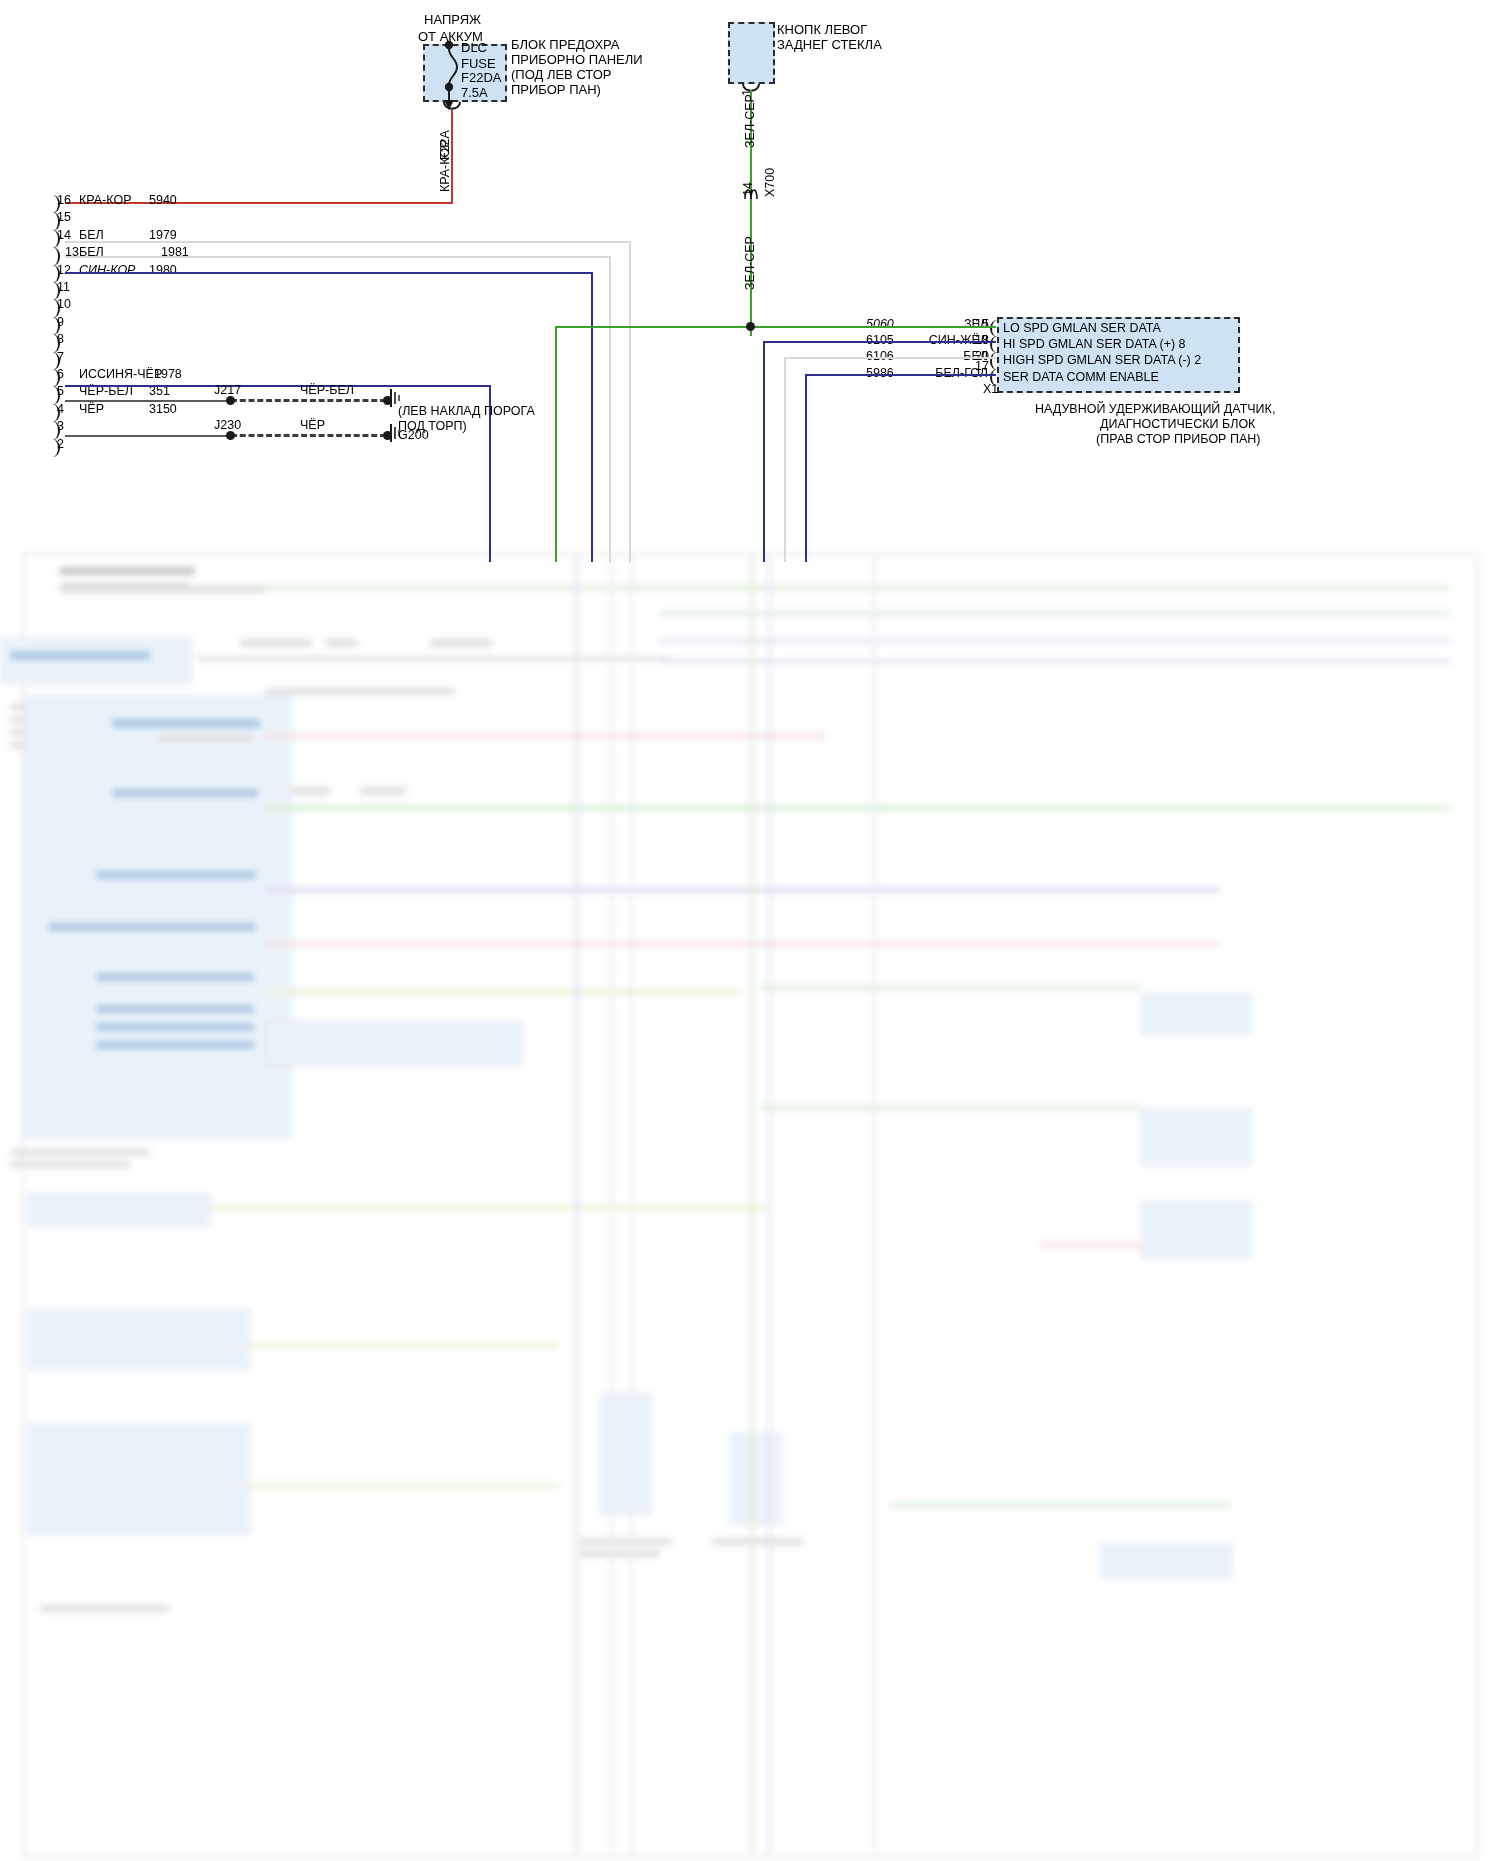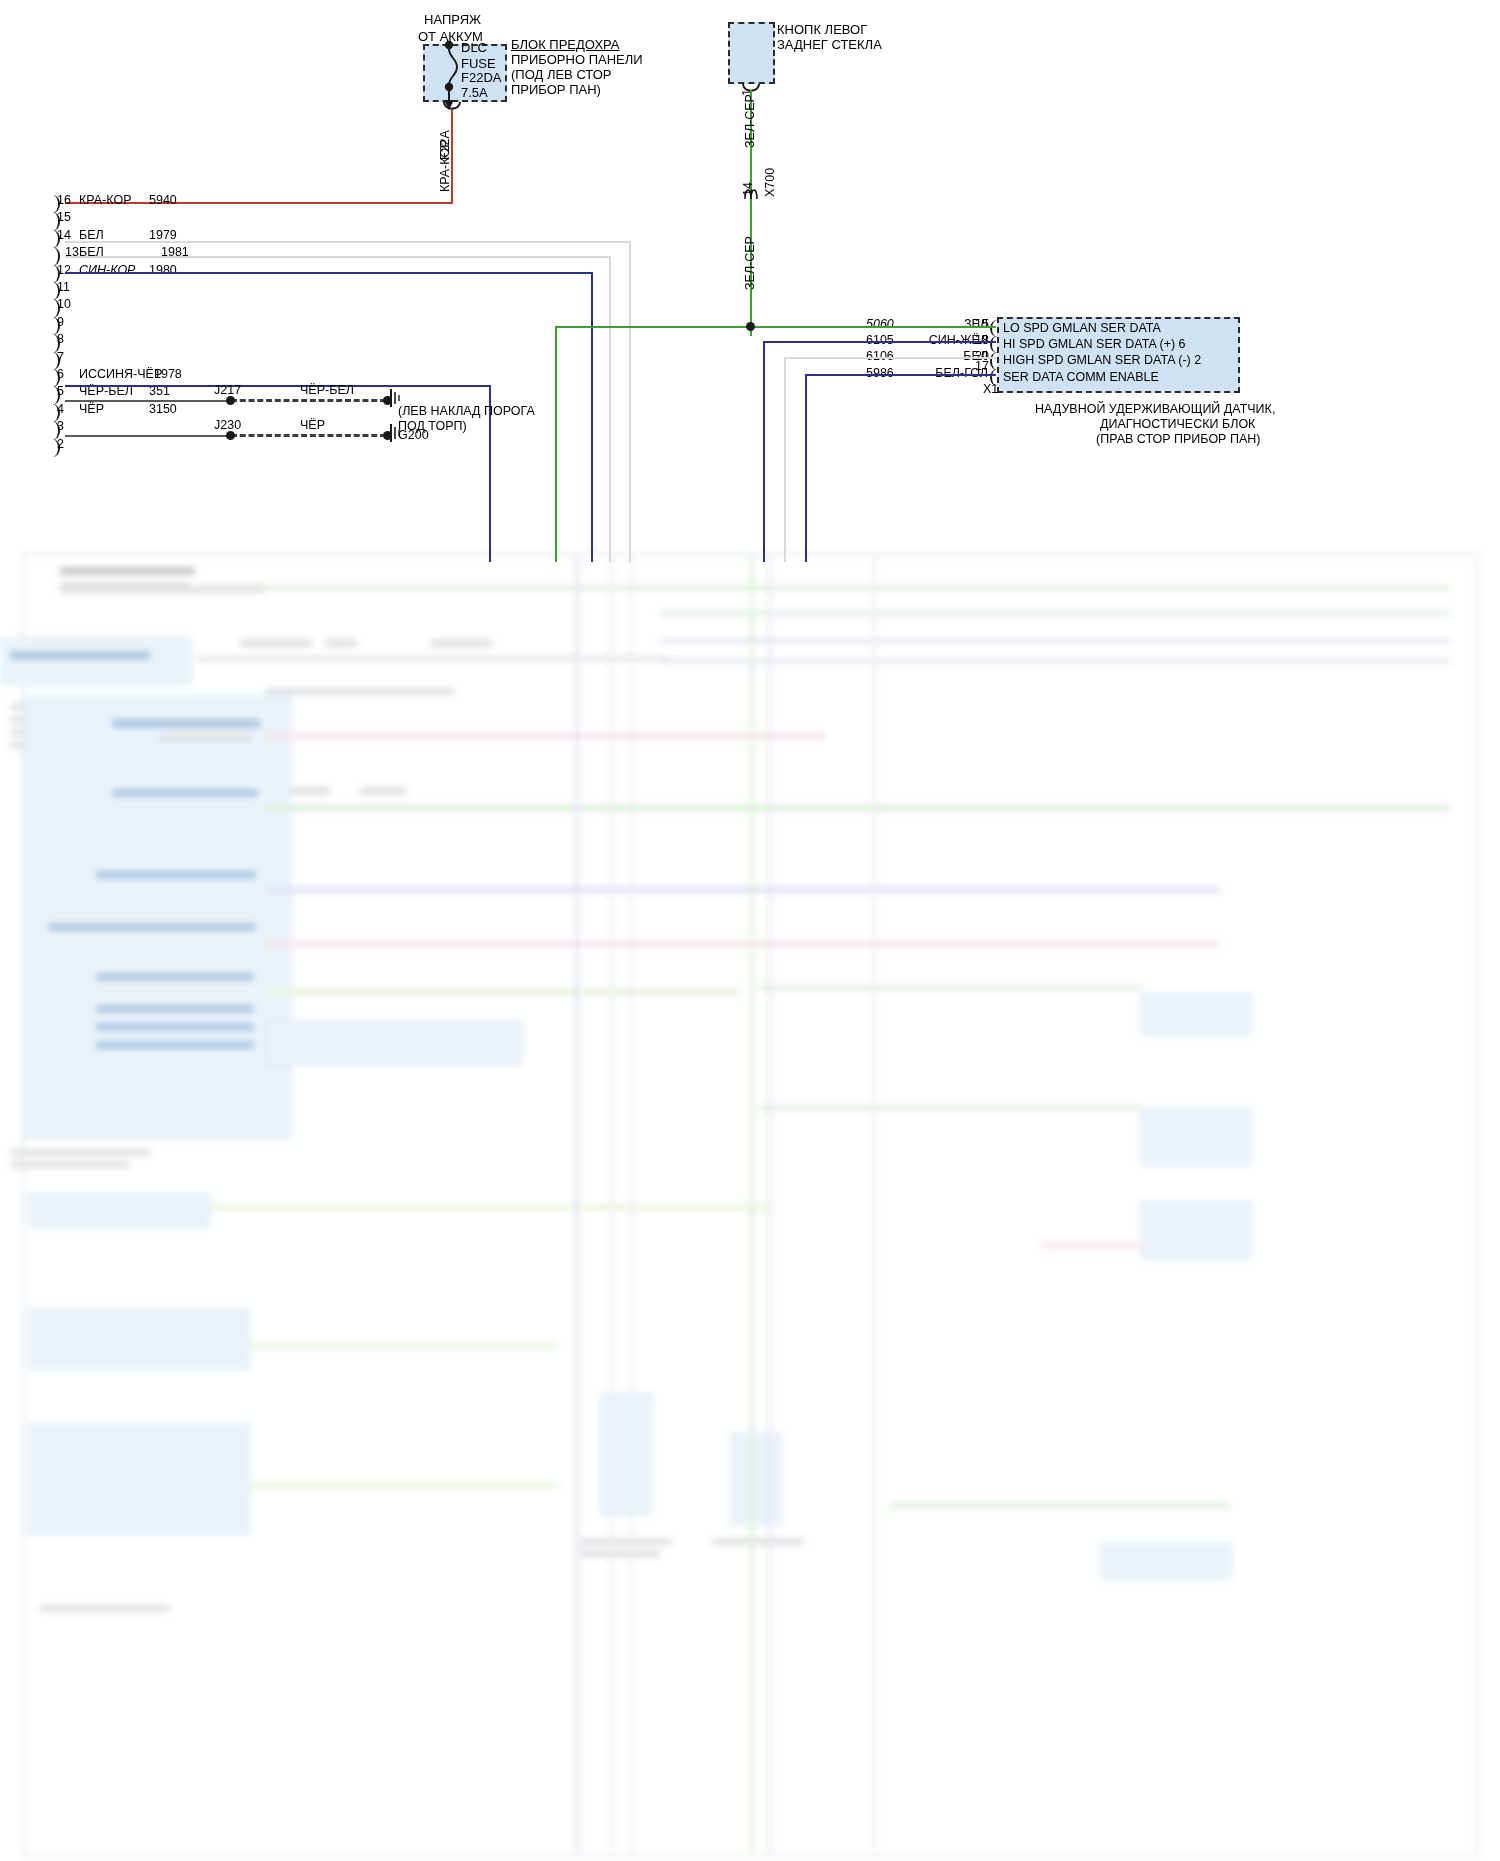--- a/index.html
+++ b/index.html
@@ -146,21 +146,21 @@
     <div class="txt" style="left:461px;top:85px;">7.5A</div>
 
     <svg class="fuse" style="left:441px;top:38px;width:22px;height:72px;" viewBox="0 0 22 72">
       <circle cx="8" cy="7" r="4.2" fill="#1a1a1a"></circle>
       <path d="M8 11 C 8 19, 16 21, 16 29 C 16 37, 8 39, 8 47" stroke="#1a1a1a" stroke-width="2" fill="none"></path>
       <circle cx="8" cy="49" r="4.2" fill="#1a1a1a"></circle>
       <line x1="8" y1="52" x2="8" y2="63" stroke="#1a1a1a" stroke-width="2"></line>
       <polygon points="3,62 13,62 8,72" fill="#1a1a1a"></polygon>
     </svg>
 
-    <div class="txt" style="left:511px;top:37px;text-decoration:underline;">БЛОК ПРЕДОХРА</div>
+    <div class="txt" style="left:511px;top:37px;">БЛОК ПРЕДОХРА</div>
     <div class="txt" style="left:511px;top:52px;">ПРИБОРНО ПАНЕЛИ</div>
     <div class="txt" style="left:511px;top:67px;">(ПОД ЛЕВ СТОР</div>
     <div class="txt" style="left:511px;top:82px;">ПРИБОР ПАН)</div>
 
     <svg style="position:absolute;left:441px;top:101px;width:22px;height:12px;" viewBox="0 0 22 12">
       <path d="M3 1 C 3 10, 19 10, 19 1" stroke="#1a1a1a" stroke-width="2" fill="none"></path>
     </svg>
 
     <div class="wire v w-red" style="left:451px;top:110px;height:93px;"></div>
     <div class="wire h w-red" style="left:65px;top:202px;width:388px;"></div>
@@ -277,21 +277,21 @@
     <div id="right-connector">
         <div class="txt sm" style="left: 866px; top: 317px; font-style: italic;">5060</div>
         <div class="txt sm" style="left: 920px; top: 317px; width: 68px; text-align: right;">ЗЕЛ</div>
         <div class="txt sm" style="left: 975px; top: 317px;">15</div>
         <div class="pinR" style="left: 990px; top: 320px; height: 17.2px;"></div>
         <div class="txt sm" style="left: 1003px; top: 321px;">LO SPD GMLAN SER DATA</div>
         <div class="txt sm" style="left: 866px; top: 333.2px;">6105</div>
         <div class="txt sm" style="left: 920px; top: 333.2px; width: 68px; text-align: right;">СИН-ЖЁЛ</div>
         <div class="txt sm" style="left: 975px; top: 333.2px;">18</div>
         <div class="pinR" style="left: 990px; top: 336.2px; height: 17.2px;"></div>
-        <div class="txt sm" style="left: 1003px; top: 337.2px;">HI SPD GMLAN SER DATA (+) 6</div>
+        <div class="txt sm" style="left: 1003px; top: 337.2px;">HI SPD GMLAN SER DATA (+) 8</div>
         <div class="txt sm" style="left: 866px; top: 349.4px;">6106</div>
         <div class="txt sm" style="left: 920px; top: 349.4px; width: 68px; text-align: right;">БЕЛ</div>
         <div class="txt sm" style="left: 975px; top: 349.4px;">20</div>
         <div class="pinR" style="left: 990px; top: 352.4px; height: 17.2px;"></div>
         <div class="txt sm" style="left: 1003px; top: 353.4px;">HIGH SPD GMLAN SER DATA (-) 2</div>
         <div class="txt sm" style="left: 866px; top: 365.6px;">5986</div>
         <div class="txt sm" style="left: 920px; top: 365.6px; width: 68px; text-align: right;">БЕЛ-ГОЛ</div>
         <div class="txt sm" style="left: 975px; top: 359px; text-align: center;">17</div>
         <div class="pinR" style="left: 990px; top: 368.6px; height: 17.2px;"></div>
         <div class="txt sm" style="left: 1003px; top: 369.6px;">SER DATA COMM ENABLE</div>

